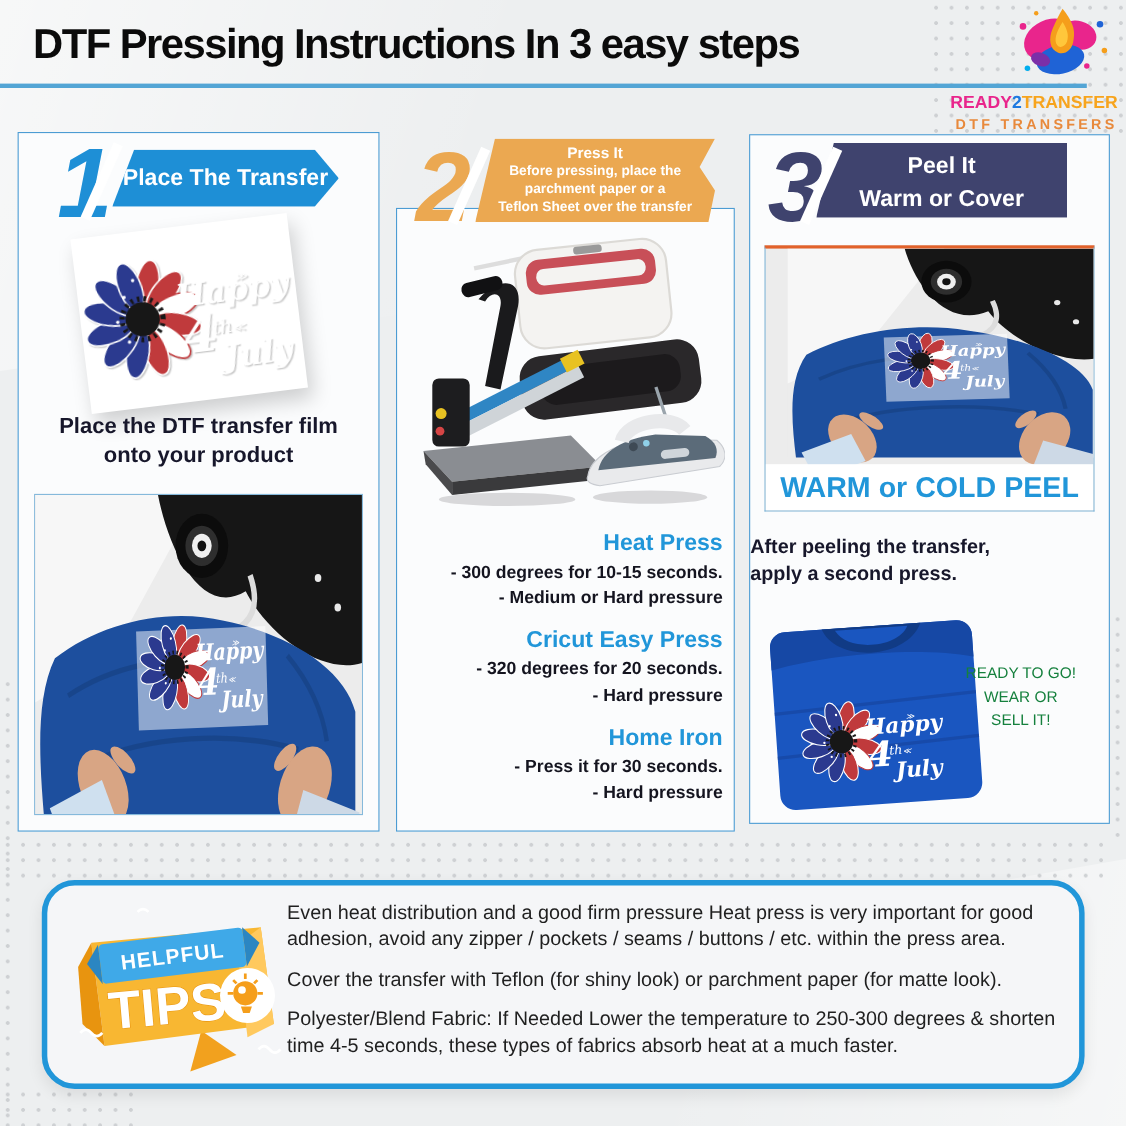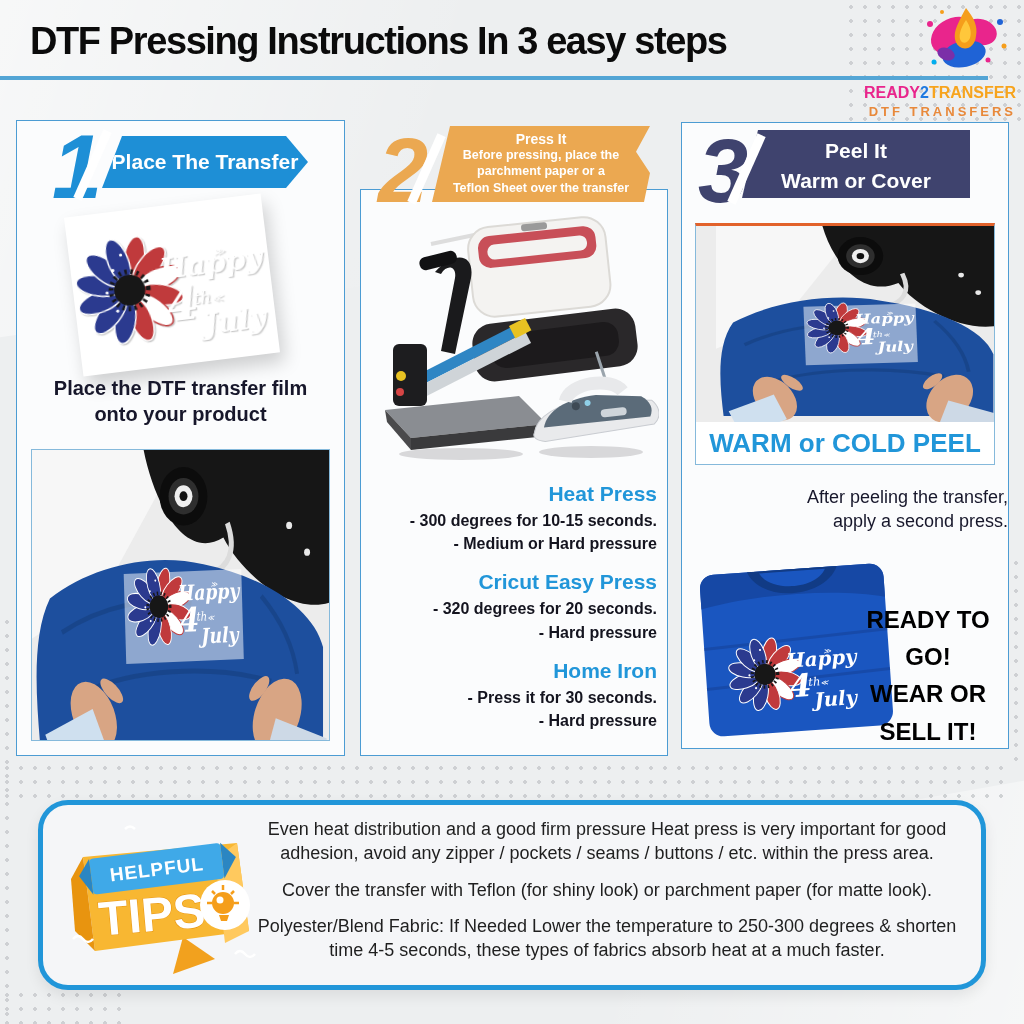--- a/index.html
+++ b/index.html
@@ -69,32 +69,32 @@
     text-align:center; font-size:26px; font-weight:800; color:#2196d9; line-height:42px; }
 
   
   .devices { position:absolute; left:10px; top:14px; }
   .p2text { position:absolute; left:16px; top:292px; width:280px; }
   .sec { margin-bottom:15px; }
   .sec .h { font-size:21px; font-weight:800; color:#2196d9; margin-bottom:3px; }
   .sec .b { font-size:16px; font-weight:800; color:#14141f; line-height:1.45; }
 
   
-  .cap3 { position:absolute; left:0; top:362px; width:100%; text-align:right;
-    font-size:18px; font-weight:400; color:#17172b; line-height:1.35; }
+  .cap3 { position:absolute; left:0; top:362px; width:100%; text-align:left;
+    font-size:18px; font-weight:700; color:#17172b; line-height:1.35; }
   .folded { position:absolute; left:8px; top:420px; }
   .ready { position:absolute; left:172px; top:478px; width:148px; text-align:center;
-    font-size:24px; font-weight:700; color:#000000; line-height:1.55; }
+    font-size:14px; font-weight:400; color:#15803d; line-height:1.55; }
 
   
   .tips { position:absolute; left:38px; top:800px; width:948px; height:190px;
     background:#f5f6f8; border:5px solid #2196d9; border-radius:30px; z-index:1;
     box-shadow:0 6px 14px rgba(0,0,0,.08); }
   .badge { position:absolute; left:22px; top:14px; width:200px; height:162px; }
-  .tips-text { position:absolute; left:204px; top:13px; width:720px;text-align:center; }
+  .tips-text { position:absolute; left:218px; top:13px; width:720px; }
   .tips-text p { font-size:18px; font-weight:500; color:#1f1f1f; line-height:1.32;
     margin-bottom:13px; }
 </style>
 </head>
 <body>
 
 <svg width="0" height="0" style="position:absolute">
   <defs>
     <g id="flagflower">
 

